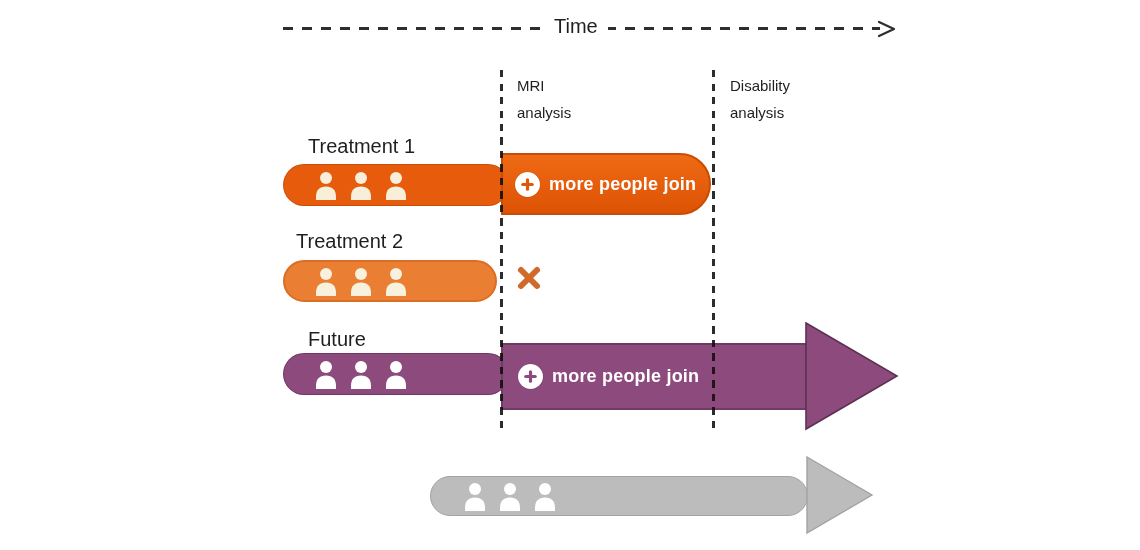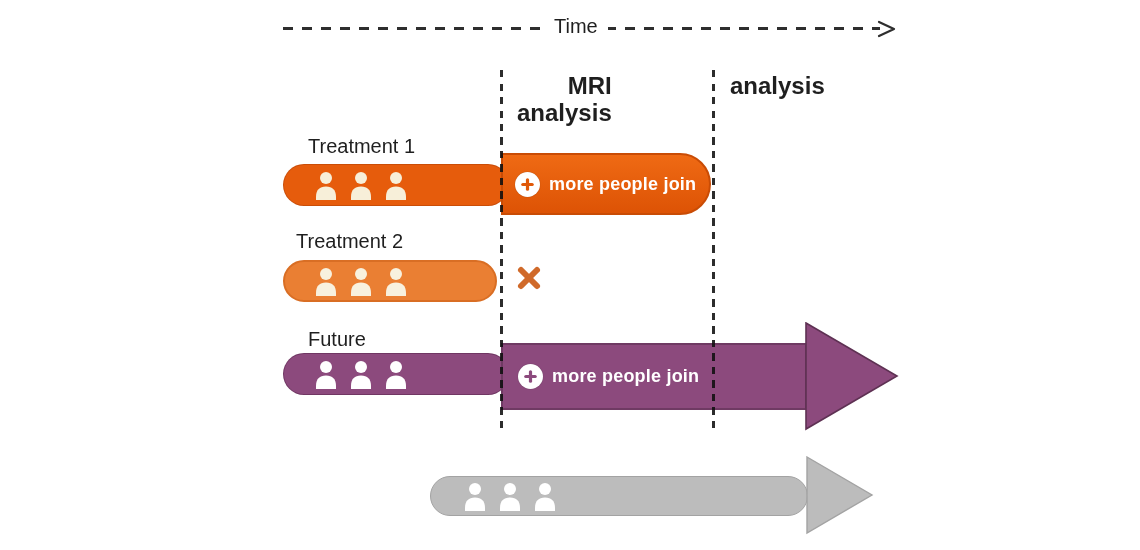--- a/index.html
+++ b/index.html
@@ -1,30 +1,30 @@
 <!DOCTYPE html>
 <html><head>
 <meta charset="utf-8">
 <style>
   html,body { margin:0; padding:0; background:#ffffff; }
   .canvas {
     position:relative; width:1140px; height:550px; background:#ffffff;
-    font-family:"Liberation Sans", sans-serif; color:#1f1f1f; overflow:hidden;text-align:right;
+    font-family:"Liberation Sans", sans-serif; color:#1f1f1f; overflow:hidden;
   }
   
   .hdash { position:absolute; height:3px;
     background:repeating-linear-gradient(90deg,#2e2e2e 0 10px,transparent 10px 19px); }
   .vdash { position:absolute; width:2.5px; z-index:6;
     background:repeating-linear-gradient(180deg,rgba(15,15,15,.88) 0 7px,transparent 7px 13.5px); }
 
   .time-label { position:absolute; top:15px; left:544px; z-index:2; background:#ffffff;
     padding:0 10px; font-size:20px; }
   .time-arrow { position:absolute; left:877px; top:20px; }
 
-  .cp-label { position:absolute; font-size:24px; line-height:27px; z-index:2;font-weight:bold; }
+  .cp-label { position:absolute; font-size:15px; line-height:27px; z-index:2; }
 
   .row-label { position:absolute; font-size:20px; z-index:4; }
 
   .bar { position:absolute; box-sizing:border-box; z-index:2; }
   .bar.t1 { left:283px; top:164px; width:226px; height:42px; border-radius:21px;
     background:#e65c0c; border:1px solid rgba(150,50,0,.35); }
   .bar.t2 { left:283px; top:260px; width:214px; height:42px; border-radius:21px;
     background:#ea7f33; border:2px solid #d96e24; }
   .bar.ctrl { left:283px; top:353px; width:226px; height:42px; border-radius:21px;
     background:#8c4a7d; border:1px solid rgba(70,25,60,.4); }
@@ -64,20 +64,21 @@
   </svg>
 
   <div class="vdash" style="left:500px; top:70px; height:358px;"></div>
   <div class="vdash" style="left:712px; top:70px; height:358px;"></div>
 
   <div class="cp-label" style="left:517px; top:72px;">
     <div>MRI</div>
     <div>analysis</div>
   </div>
   <div class="cp-label" style="left:730px; top:72px;">
+    <div>Disability</div>
     <div>analysis</div>
   </div>
 
   <div class="row-label" style="left:308px; top:135px;">Treatment 1</div>
   <div class="bar t1"></div>
   <div class="icon-row" style="left:313px; top:170px;">
     <svg class="person-icon" width="26" height="30" viewBox="0 0 26 30">
         <g fill="#f7efd9">
           <circle cx="13" cy="8" r="6"></circle>
           <path d="M3 30 L3 27 C3 20 6.5 16.5 13 16.5 C19.5 16.5 23 20 23 27 L23 30 Z"></path>

